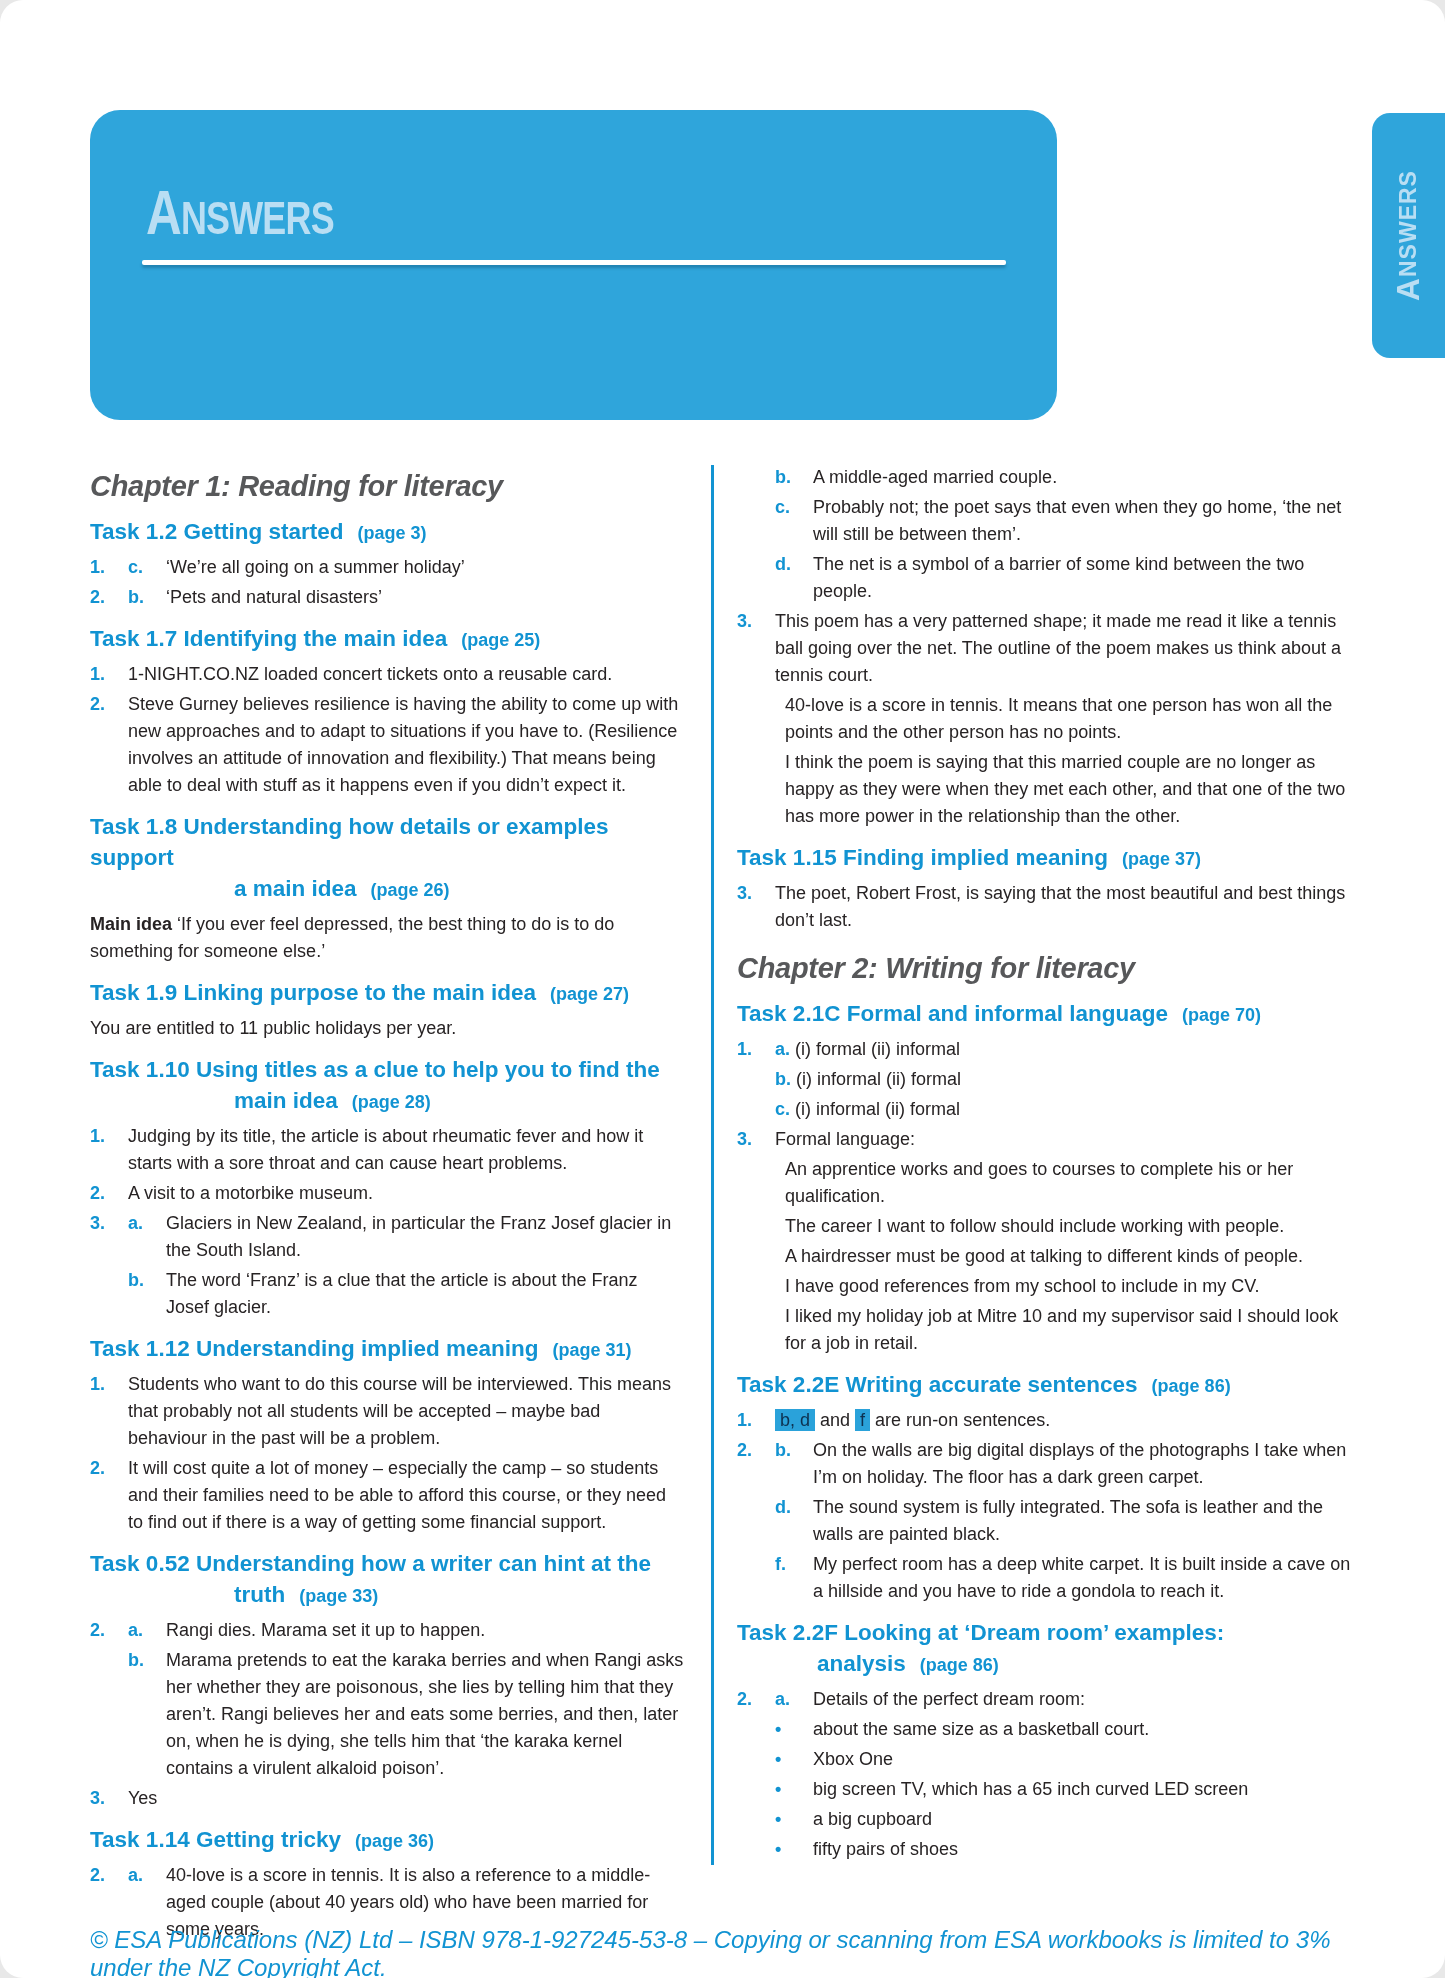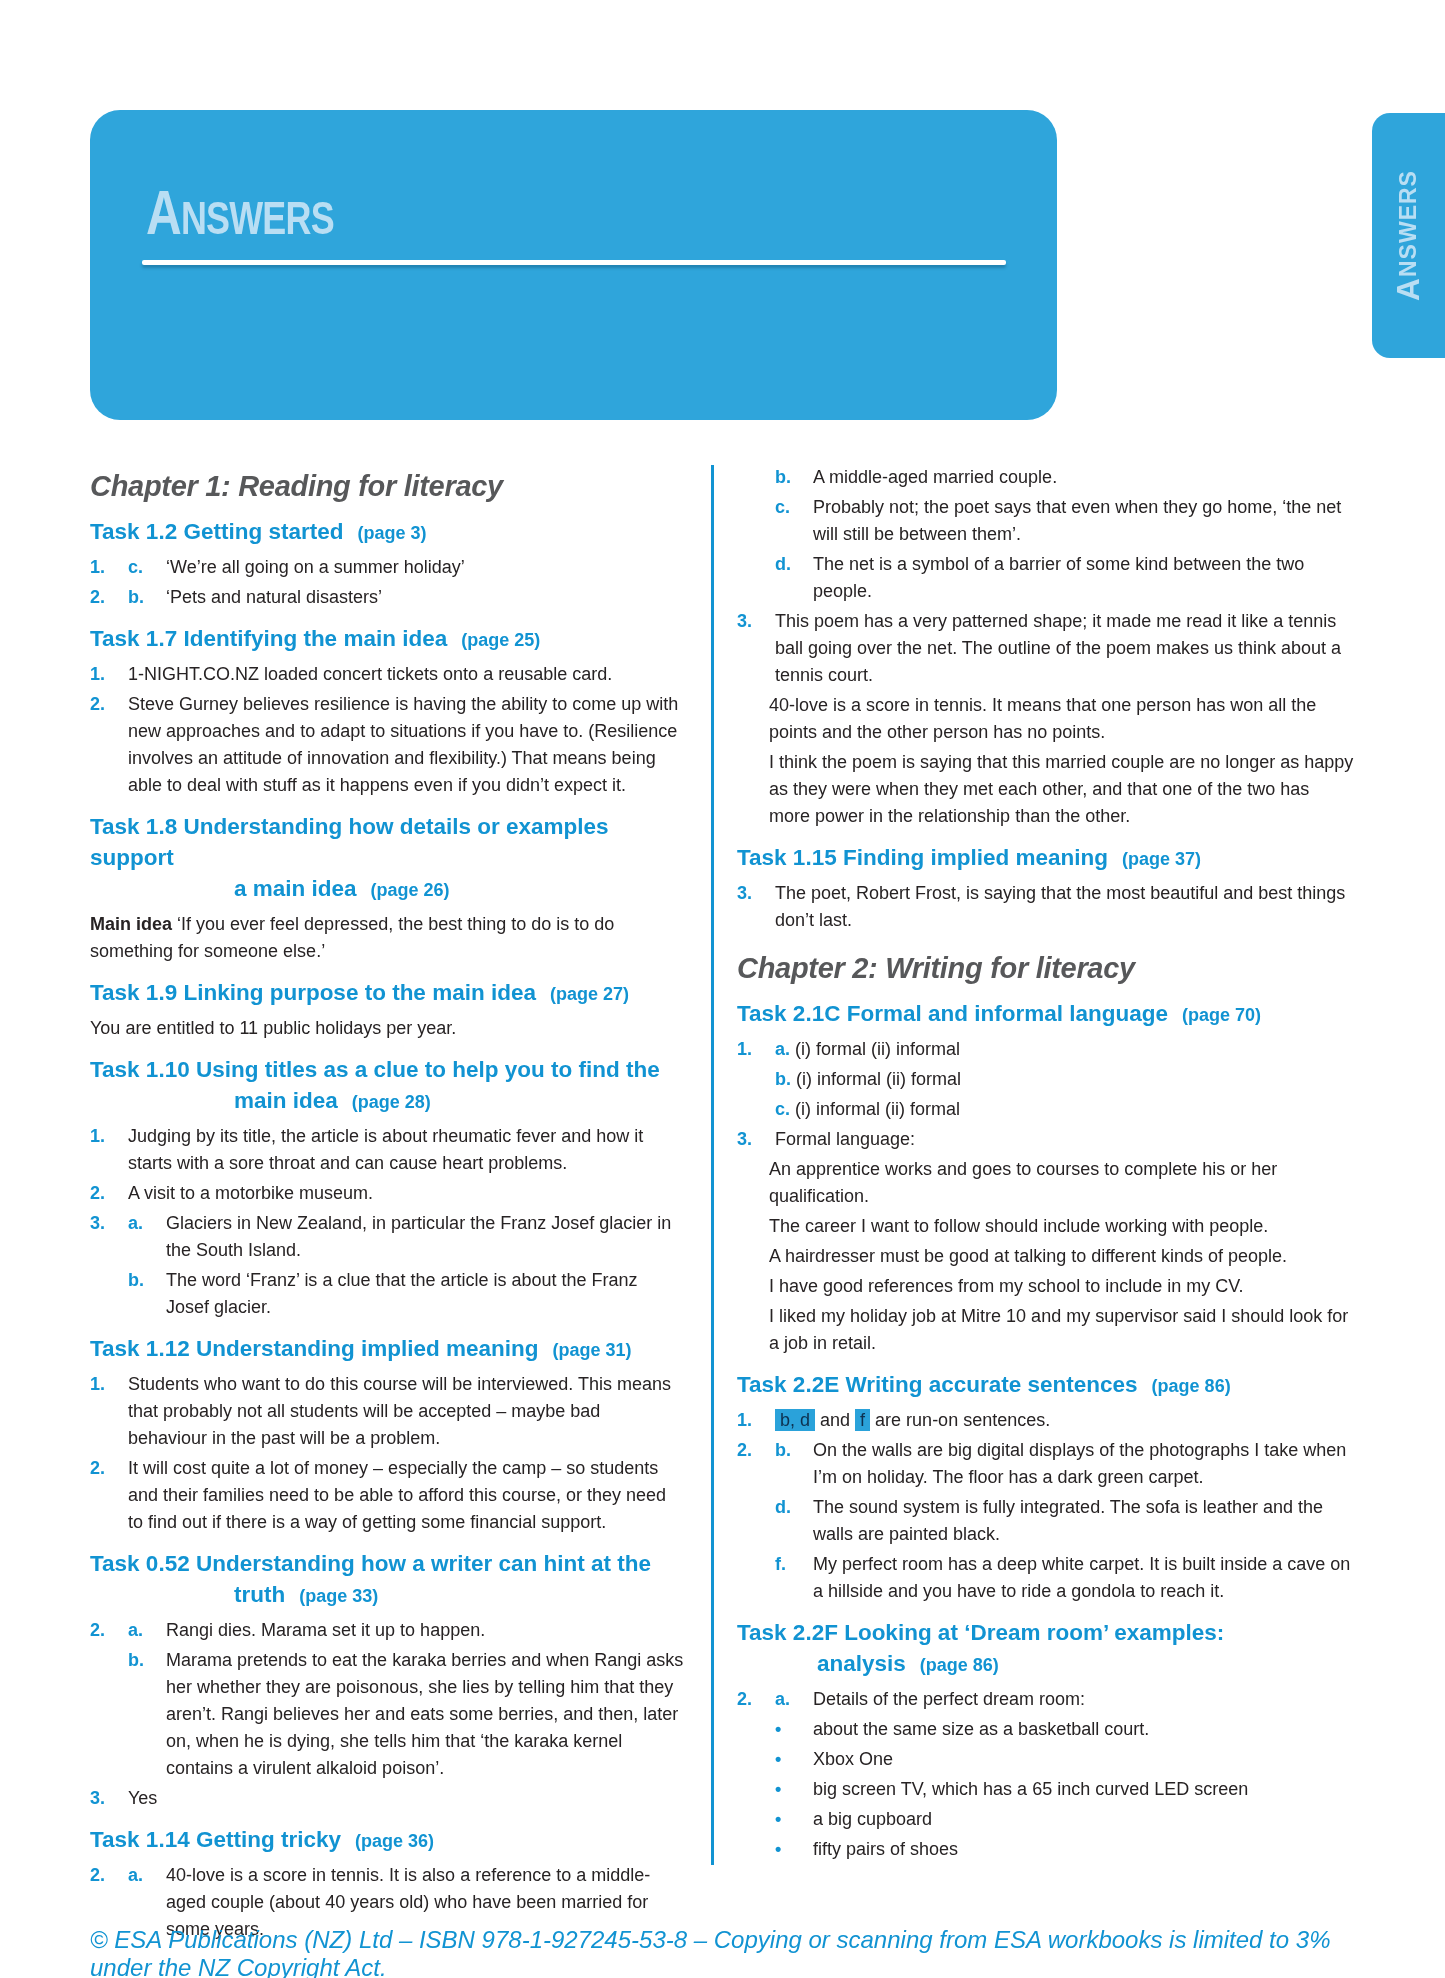--- a/index.html
+++ b/index.html
@@ -1,19 +1,20 @@
 <!DOCTYPE html>
 <html style="--banner: #2fa5db; --banner-text: #b9def3; --blue: #1193d2; --chapter: #57585a; --body: #272324; --hl-bg: #2aa2da; --hl-tx: #0d3150;"><head>
 <meta charset="utf-8">
 <style>
   html,body{margin:0;padding:0;background:#e8e8e8;}
   .page{
     position:relative; width:1445px; height:1978px; background:#ffffff;
     font-family:"Liberation Sans", sans-serif; overflow:hidden; margin:0 auto;
     color:var(--body,#272324);
+    border-radius:23px;
   }
   
   .banner{
     position:absolute; left:90px; top:110px; width:967px; height:310px;
     background:var(--banner,#2fa5db); border-radius:30px;
   }
   .banner-title{
     position:absolute; left:56px; top:66px;
     color:var(--banner-text,#b9def3); font-weight:bold; font-size:46px;
     letter-spacing:-1px; transform:scaleX(.78); transform-origin:left top;
@@ -52,21 +53,21 @@
   .task{ margin:13px 0 6px; color:var(--blue,#1193d2); font-weight:bold; line-height:30px; }
   .task .tt{ font-size:22.5px; }
   .task .pg{ font-size:18px; margin-left:14px;margin-top:34px; }
   .task .l2{ margin-left:144px; }
   .col-right .task .l2{ margin-left:80px; }
   .item{ display:flex; margin:0 0 3px; }
   .c1{ flex:0 0 38px; color:var(--blue,#1193d2); font-weight:bold; }
   .c2{ flex:0 0 38px; color:var(--blue,#1193d2); font-weight:bold; }
   .txt{ flex:1; }
   .para{ margin:0 0 3px; }
-  .para.ind{ margin-left:32px; }
+  .para.ind{ margin-left:48px; }
   .bk{ font-weight:bold; color:var(--body,#272324); }
   .bl{ color:var(--blue,#1193d2); font-weight:bold; }
   .hl{
     background:var(--hl-bg,#2aa2da); color:var(--hl-tx,#0d3150);
     padding:1px 5px;
   }
   
   .footer{
     position:absolute; left:90px; top:1926px; width:1280px;
     font-style:italic; color:var(--blue,#1193d2); font-size:24px;

